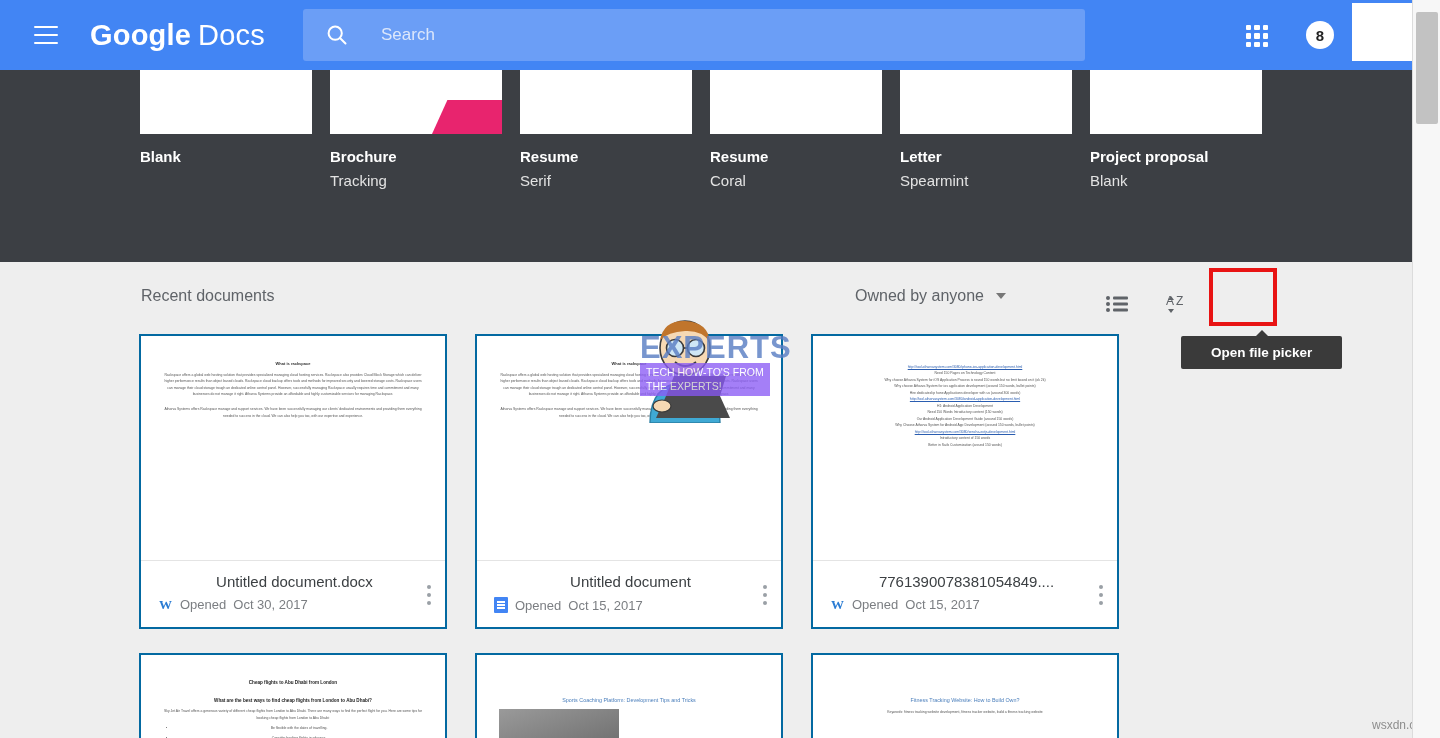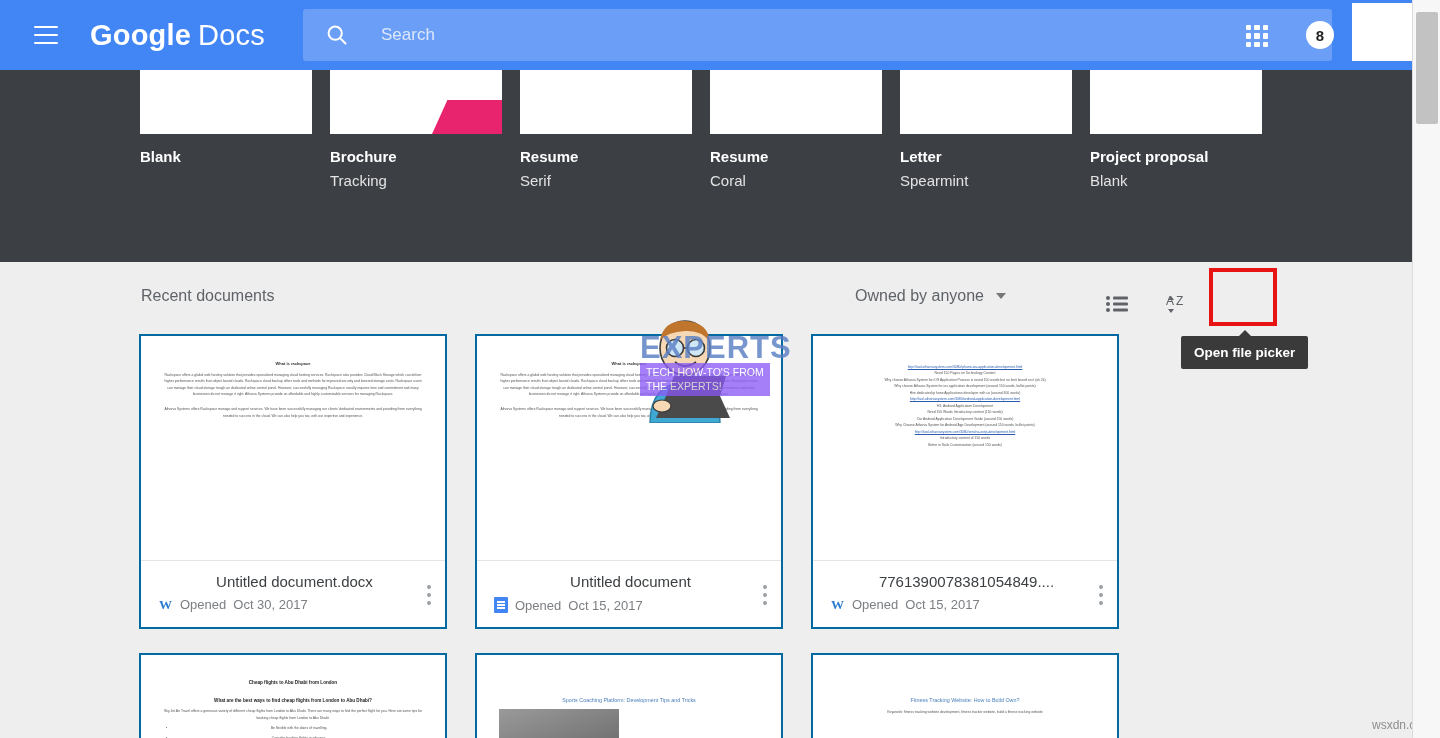--- a/index.html
+++ b/index.html
@@ -30,21 +30,21 @@
     margin-left: 32px;
     color: #fff;
     font-size: 29px;
     letter-spacing: .2px;
     white-space: nowrap;
   }
   .brand .b-bold { font-weight: 700; }
   .brand .b-light { font-weight: 400; margin-left: 7px; text-align: center; }
   .searchbar {
     position: absolute; left: 303px; top: 9px;
-    width: 1029px; height: 52px;
+    width: 782px; height: 52px;
     background: #6b9ef6;
     border-radius: 3px;
     display: flex; align-items: center;
     cursor: text;
   }
   .search-icon { margin-left: 22px; width: 24px; height: 24px; flex: 0 0 auto; }
   .search-input {
     border: 0; outline: 0; background: transparent;
     margin-left: 32px;
     font-family: "Liberation Sans", sans-serif;
@@ -162,21 +162,21 @@
   .folder-highlight {
     position: absolute; left: 1209px; top: 268px;
     width: 68px; height: 58px;
     border: 4px solid #e81313;
     z-index: 30; pointer-events: none;
   }
   .tooltip {
     position: absolute; left: 1181px; top: 336px;
     background: #3a3a3a; color: #fff;
     font-size: 13.5px; font-weight: 700;
-    padding: 9px 13px;
+    padding: 9px 30px;
     border-radius: 2px;
     z-index: 35;
     white-space: nowrap;
   }
   .tooltip::before {
     content: ""; position: absolute; left: 50%; top: -6px; margin-left: -6px;
     border-left: 6px solid transparent; border-right: 6px solid transparent;
     border-bottom: 6px solid #3a3a3a;
   }
 

